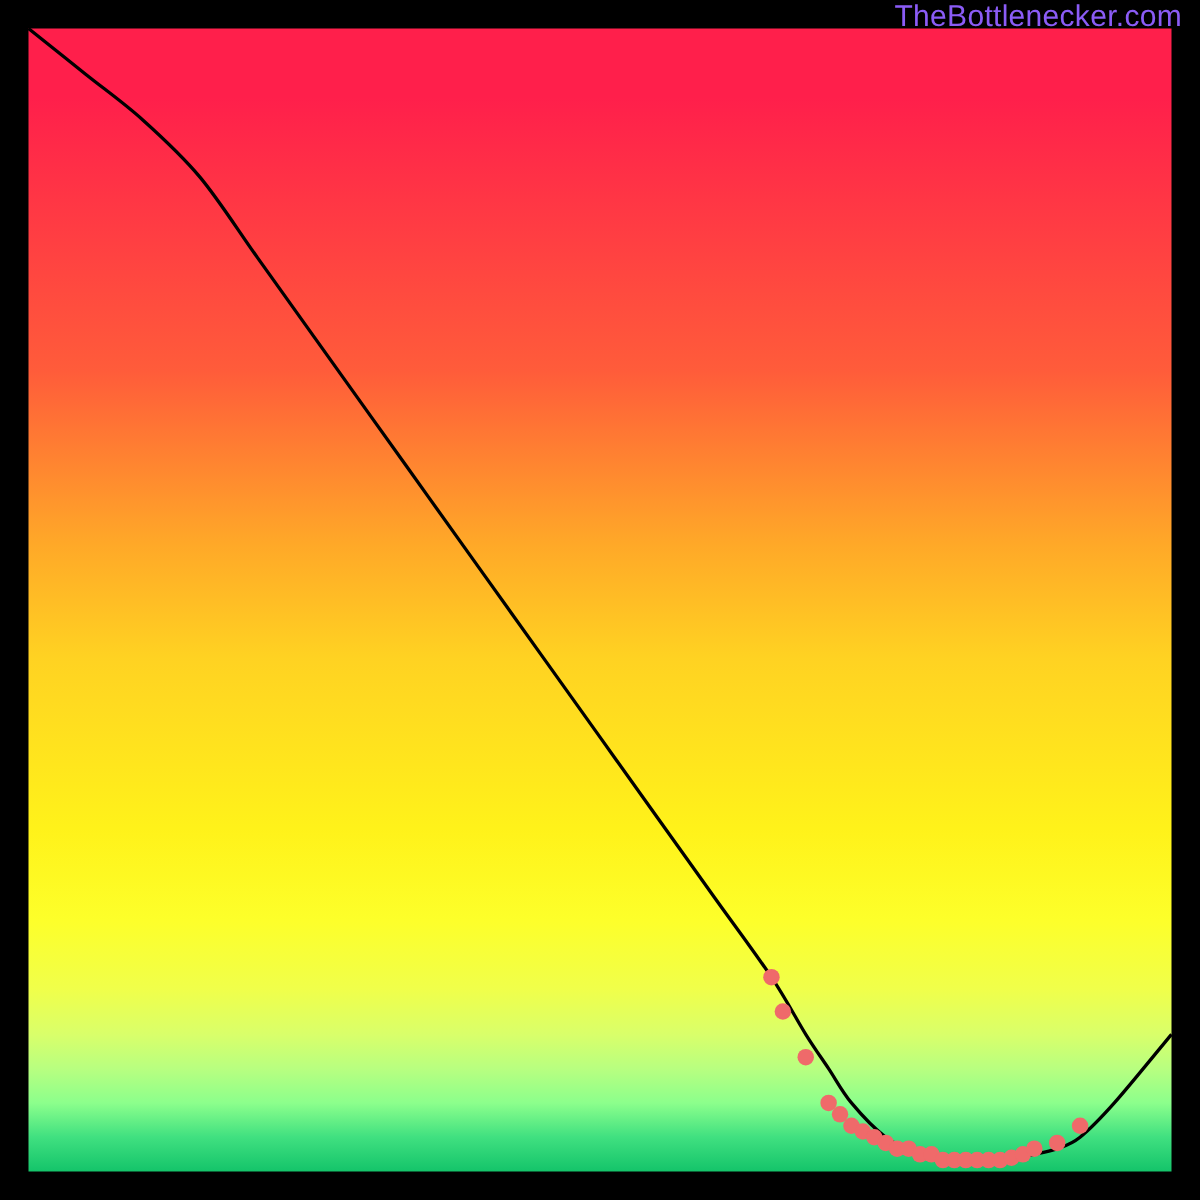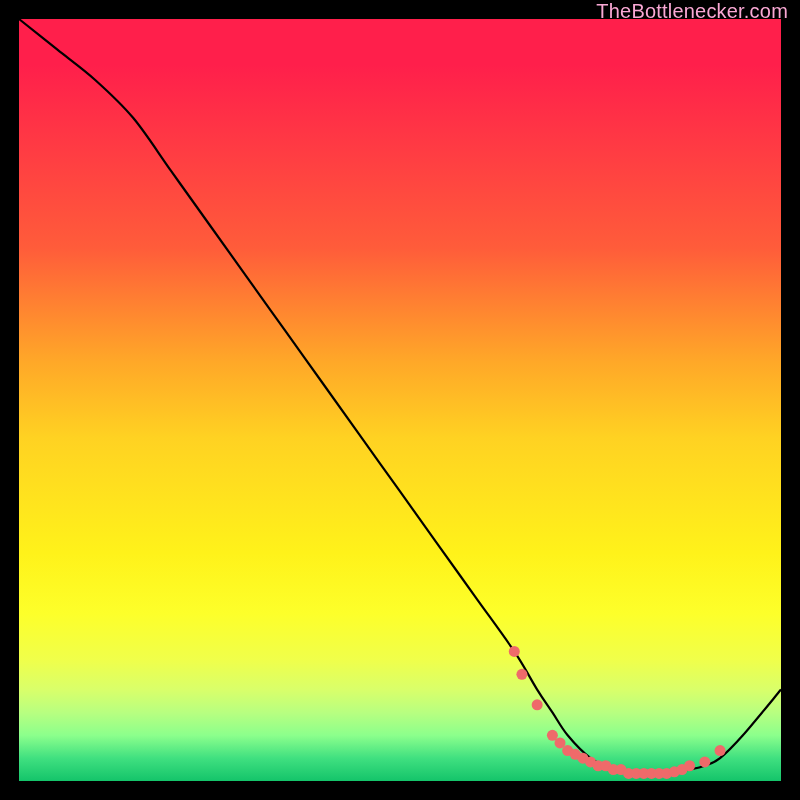--- a/index.html
+++ b/index.html
@@ -14,21 +14,21 @@
   .frame {
     position: relative;
     width: 800px;
     height: 800px;
     background: #000;
   }
   .attribution {
     position: absolute;
     top: 0;
     right: 12px;
-    color: #f9a8d4;
+    color: #8b5cf6;
     font-size: 20px;
     font-weight: 400;
     letter-spacing: 0.2px;
     user-select: none;
     margin-left: 44px;
   }
   .plot {
     position: absolute;
     left: 19px;
     top: 19px;

